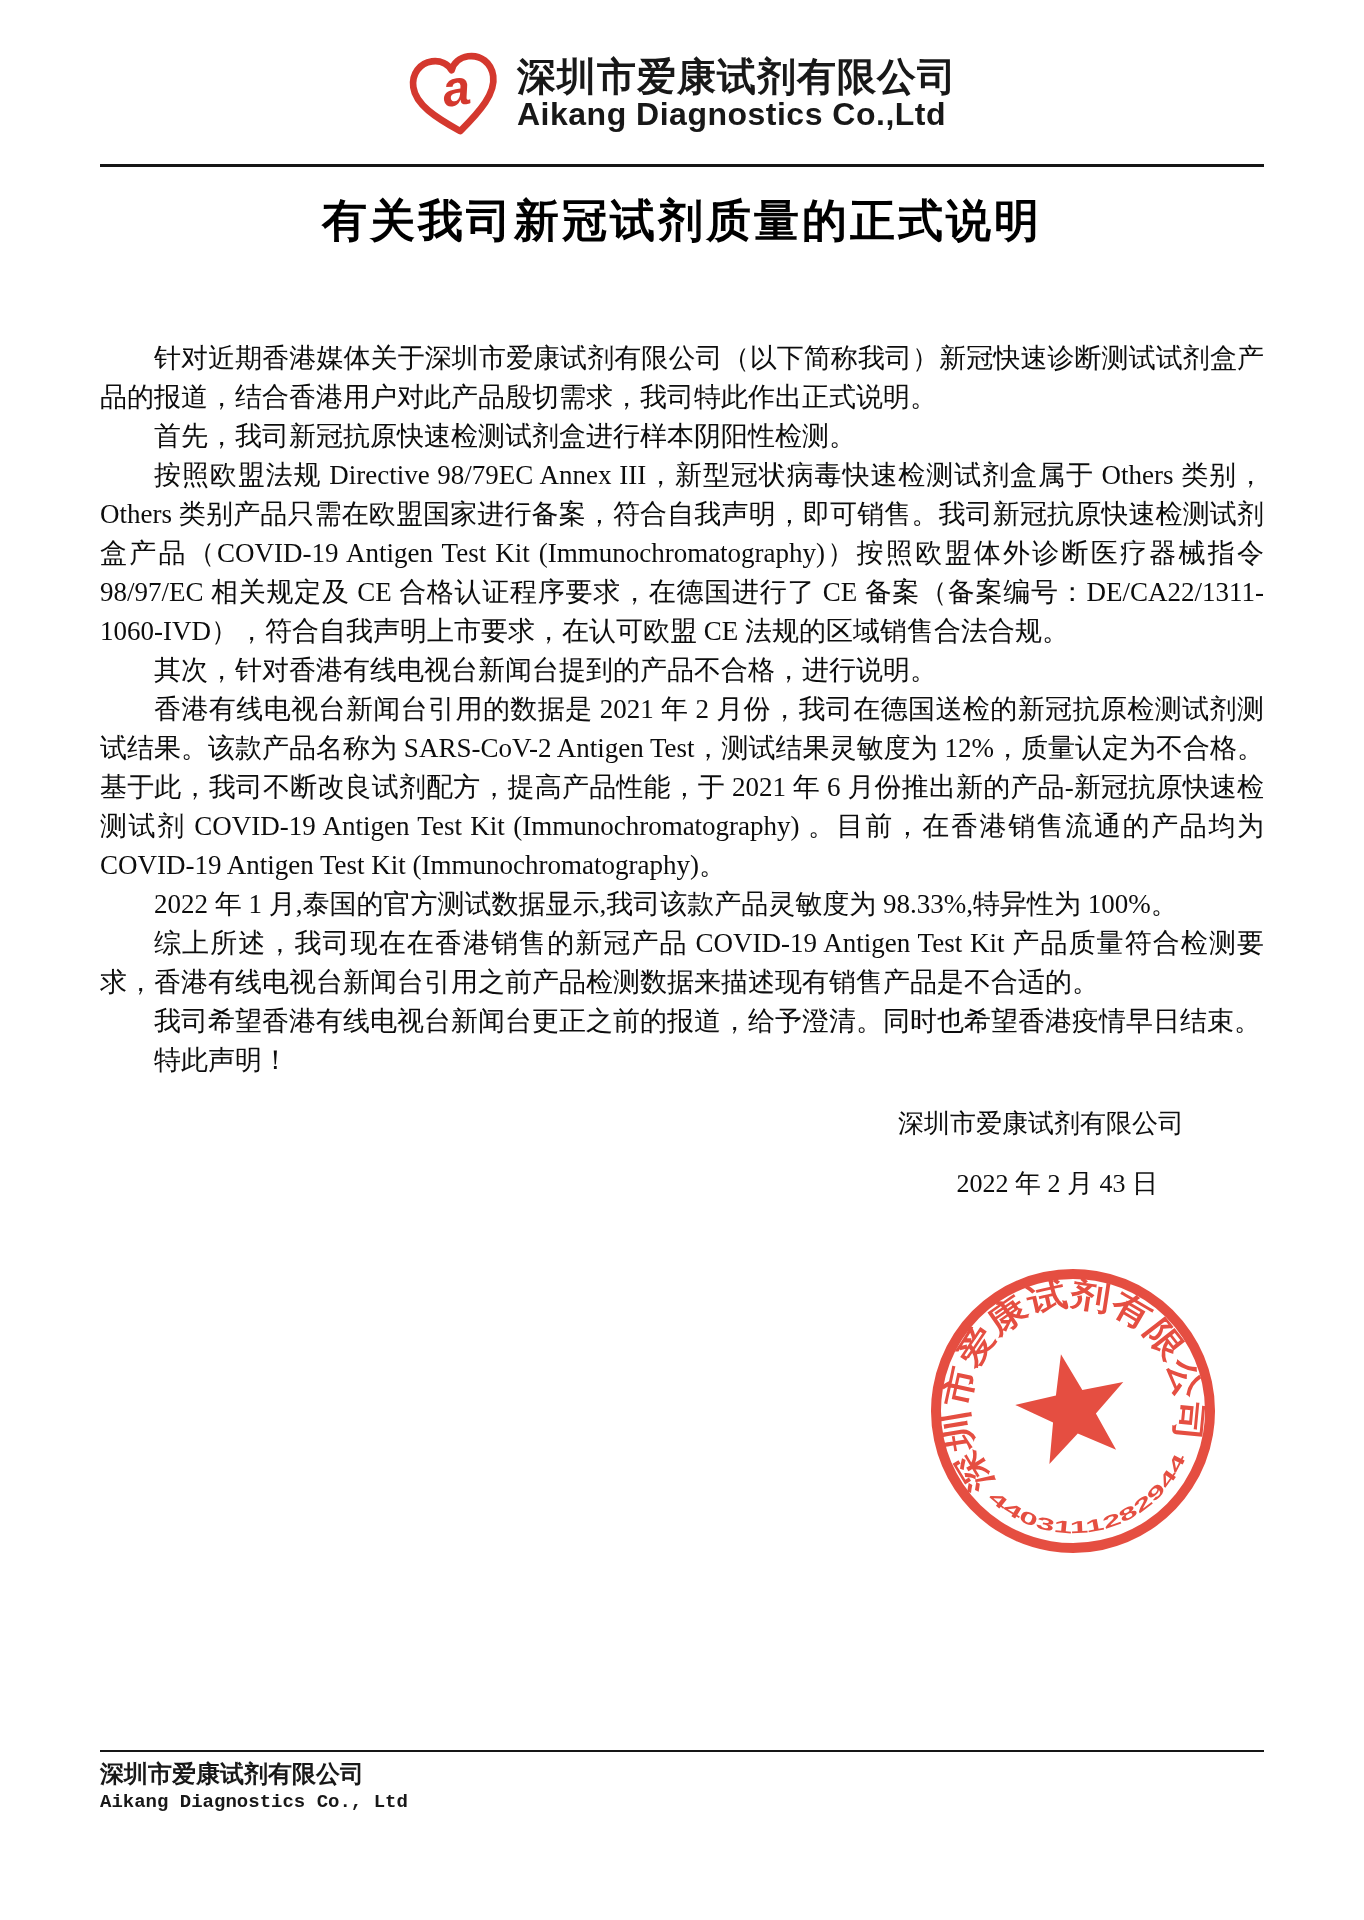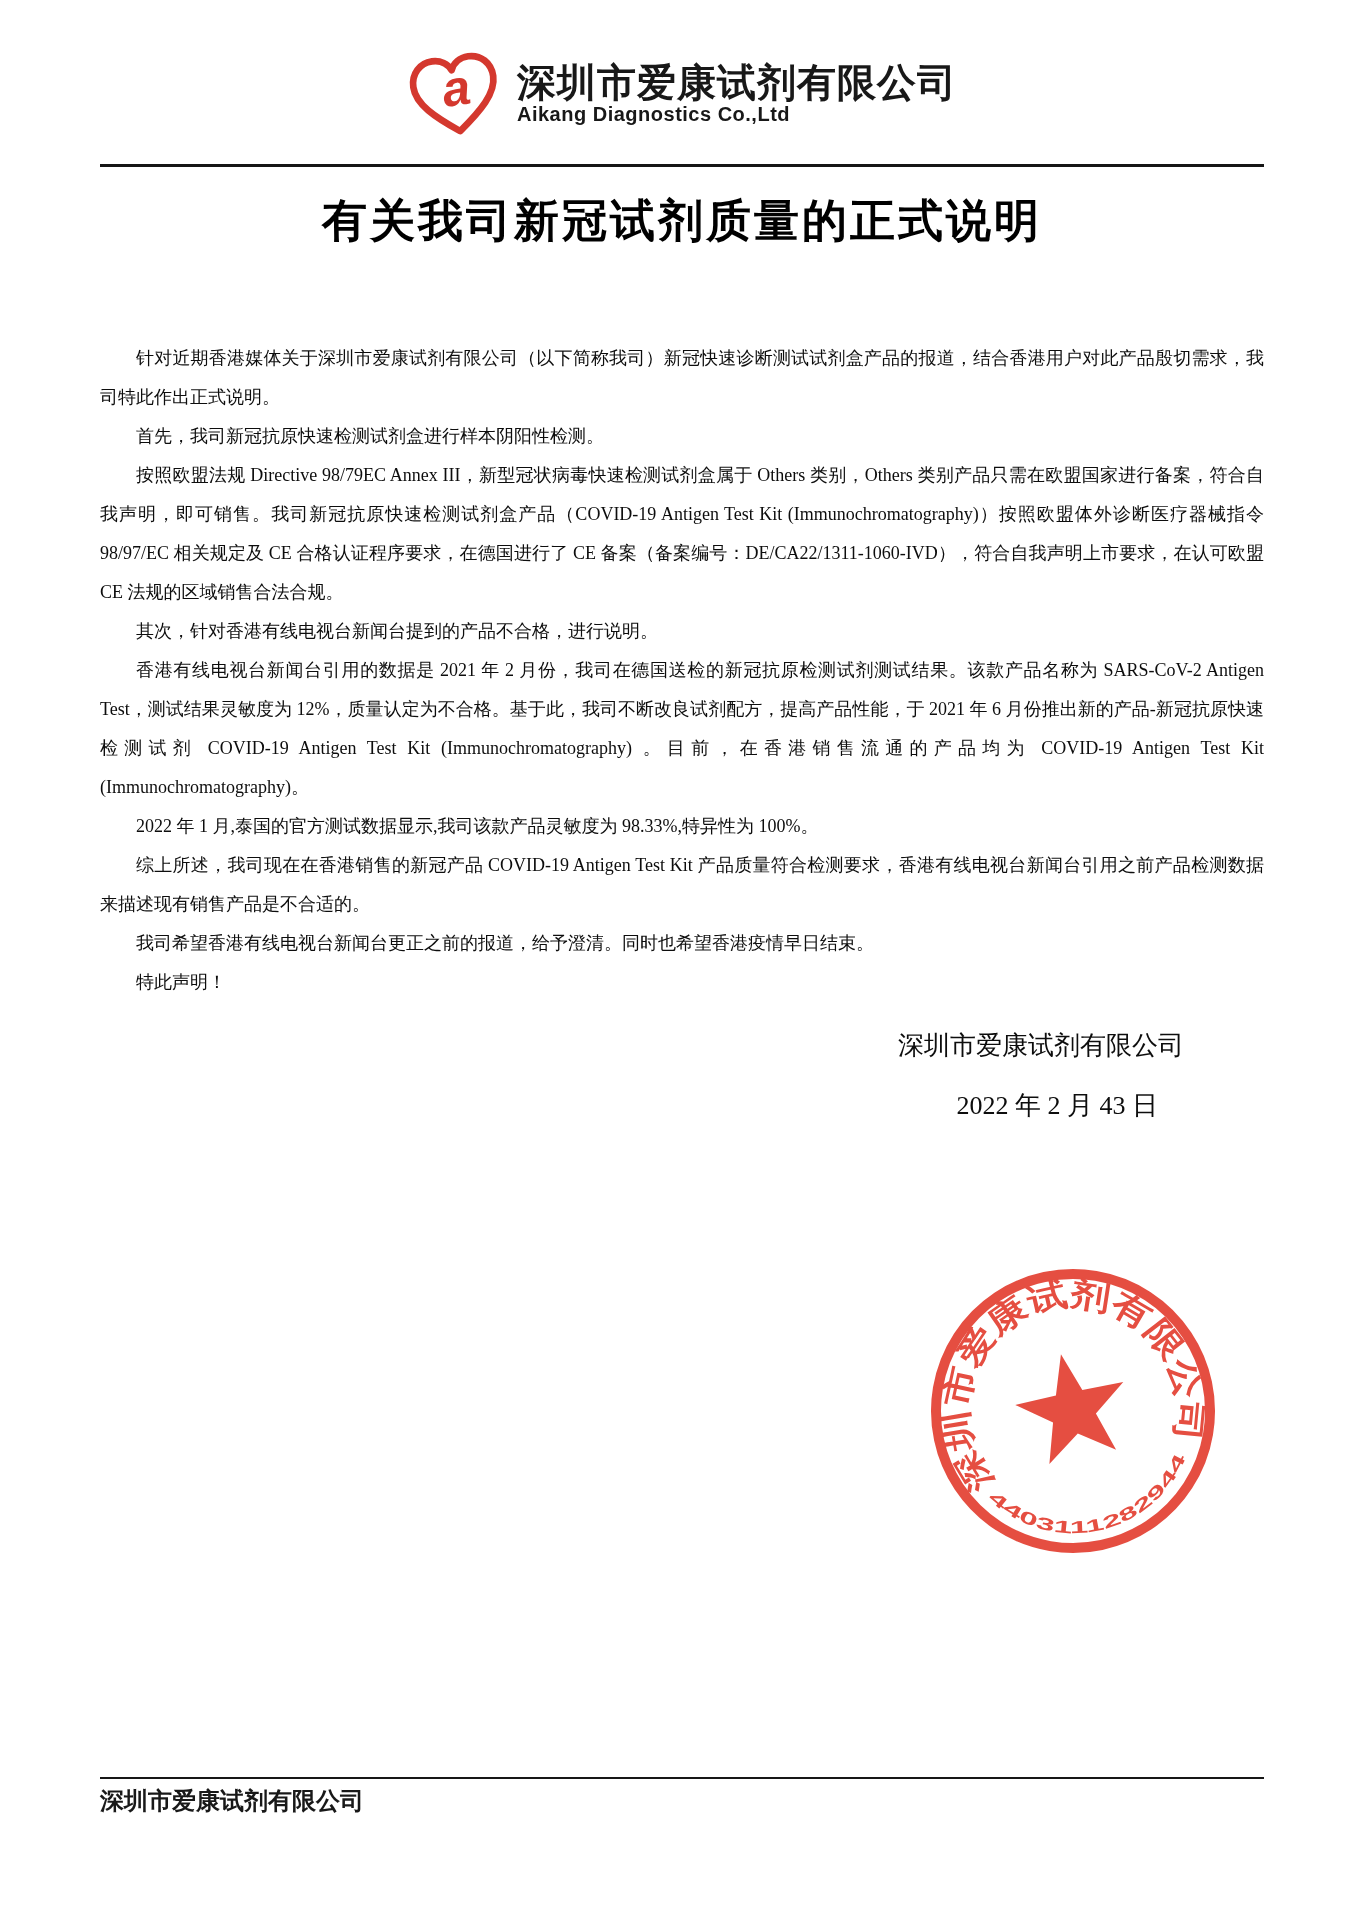--- a/index.html
+++ b/index.html
@@ -27,40 +27,40 @@
   }
   .logo-svg{width:96px;height:88px;flex:0 0 auto;}
   .header-names{
     display:flex;flex-direction:column;line-height:1.04;
     font-family:"Liberation Sans","DejaVu Sans",sans-serif;
   }
   .header-name-zh{
     font-size:39px;font-weight:900;letter-spacing:1px;color:#181818;
   }
   .header-name-en{
-    font-size:20px;font-weight:800;letter-spacing:.5px;color:#181818;
+    font-size:32px;font-weight:800;letter-spacing:.5px;color:#181818;
   }
   .header-rule{
     width:1164px;margin:26px auto 0;
     border:none;border-top:3px solid #161616;
   }
   
   .doc-title{
     margin:24px auto 16px;
     text-align:center;
     font-size:45px;
     font-weight:bold;
     letter-spacing:3px;
     color:#000;
   }
   
   .body-text{
     width:1164px;
     margin:88px auto 0;
-    font-size:18px;
+    font-size:27px;
     line-height:39px;
     text-align:justify;
     color:#0d0d0d;
   }
   .body-text p{text-indent:2em;}
   
   .signature{
     width:1164px;margin:14px auto 0;
     text-align:right;
     font-size:26px;
@@ -145,15 +145,16 @@
         <textPath href="#sealTopArc" textLength="436" lengthAdjust="spacingAndGlyphs">深圳市爱康试剂有限公司</textPath>
       </text>
       <text font-size="17" font-weight="bold" fill="#e23a2c" font-family="Liberation Sans, DejaVu Sans, sans-serif">
         <textPath href="#sealBottomArc" startOffset="8" textLength="238" lengthAdjust="spacingAndGlyphs">4403111282944</textPath>
       </text>
     </g>
   </svg>
 
   <div class="footer">
     <div class="footer-zh">深圳市爱康试剂有限公司</div>
+    <div class="footer-en">Aikang Diagnostics Co., Ltd</div>
   </div>
 
 </div>
 
 </body></html>

